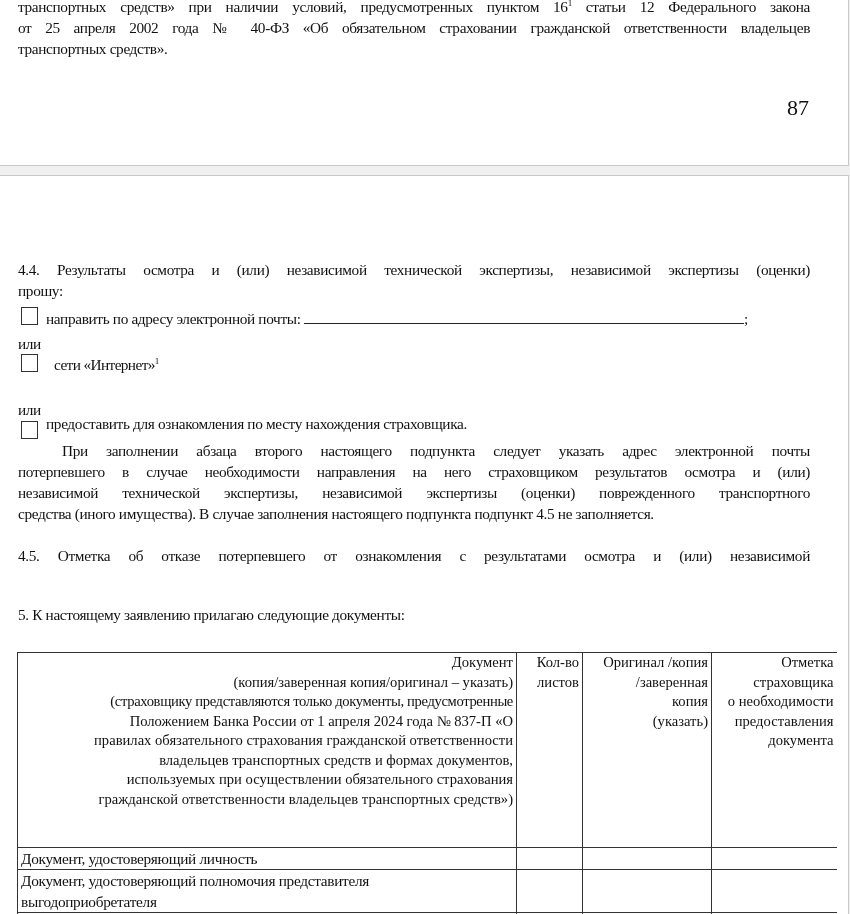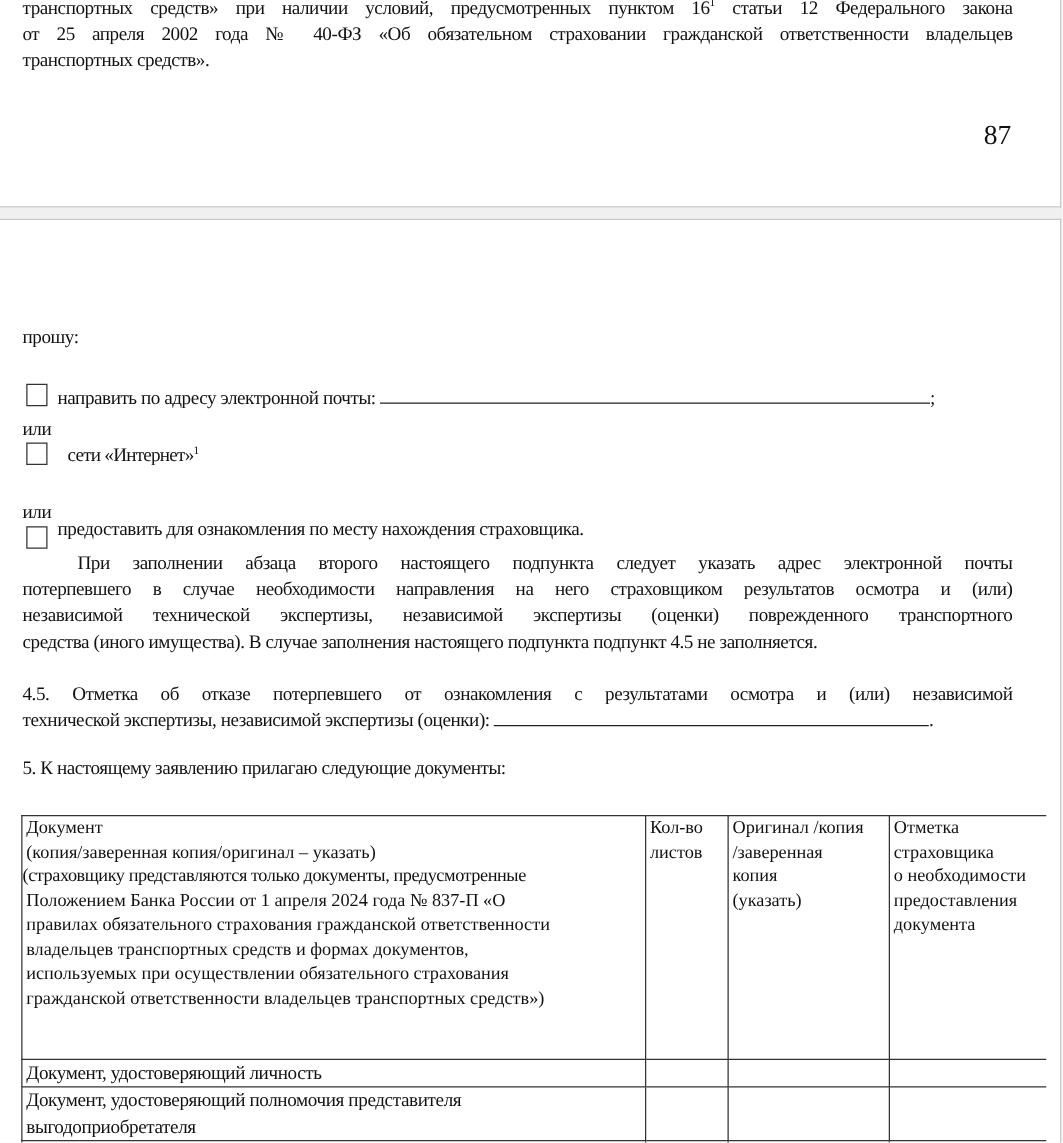--- a/index.html
+++ b/index.html
@@ -11,39 +11,40 @@
   .abs { position:absolute; }
   .txt { font-size:15.3px; line-height:21px; }
   .cond { font-size:15.3px; line-height:21px; letter-spacing:-0.35px; }
   .just { text-align:justify; text-align-last:justify; }
   sup { font-size:9px; line-height:0; vertical-align:super; }
   .pnum { font-size:22px; }
   .cb { position:absolute; width:17px; height:18px; border:1.3px solid #333; background:#fff; box-sizing:border-box; }
   .uline { display:inline-block; border-bottom:1px solid #222; height:14px; vertical-align:baseline; }
   table.docs { position:absolute; left:17px; top:476px; border-collapse:collapse; font-size:14.6px; line-height:19.5px; }
   table.docs td, table.docs th { border:1px solid #333; padding:0 3px; vertical-align:top; font-weight:normal; }
-  table.docs th { text-align:left; }
+  table.docs th { text-align:right; }
   table.docs td.doc { text-align:left; font-family:"Liberation Serif", serif; letter-spacing:-0.3px; }
   .right-cut { border-right:none !important; }
 </style>
 </head>
 <body>
 
 <div class="page" id="page1">
   <div class="abs cond" style="left:18px; top:6px; width:792px;">
     <div class="just"><span>транспортных средств» при наличии условий, предусмотренных пунктом 16</span><sup>1</sup><span> статьи 12 Федерального закона</span></div>
     <div class="just">от 25 апреля 2002 года № 40-ФЗ «Об обязательном страховании гражданской ответственности владельцев</div>
     <div>транспортных средств».</div>
   </div>
   <div class="abs pnum" style="left:787px; top:105px;">87</div>
 </div>
 
 <div class="page" id="page2">
 
   <div class="abs cond" style="left:18px; top:83px; width:792px;">
+    <div class="just">4.4. Результаты осмотра и (или) независимой технической экспертизы, независимой экспертизы (оценки)</div>
     <div>прошу:</div>
   </div>
 
   <div class="cb" style="left:21px; top:131px;"></div>
   <div class="abs cond" style="left:46px; top:132px; width:760px;">
     <span>направить по адресу электронной почты:</span>
     <span class="uline" style="width:440px;"></span><span>;</span>
   </div>
 
   <div class="abs cond" style="left:18px; top:157px;">или</div>
@@ -60,22 +61,20 @@
 
   <div class="abs cond" style="left:18px; top:264px; width:792px;">
     <div class="just" style="padding-left:44px;">При заполнении абзаца второго настоящего подпункта следует указать адрес электронной почты</div>
     <div class="just">потерпевшего в случае необходимости направления на него страховщиком результатов осмотра и (или)</div>
     <div class="just">независимой технической экспертизы, независимой экспертизы (оценки) поврежденного транспортного</div>
     <div>средства (иного имущества). В случае заполнения настоящего подпункта подпункт 4.5 не заполняется.</div>
   </div>
 
   <div class="abs cond" style="left:18px; top:369px; width:792px;">
     <div class="just">4.5. Отметка об отказе потерпевшего от ознакомления с результатами осмотра и (или) независимой</div>
-    <div><span>технической экспертизы, независимой экспертизы (оценки):</span>
-      <span class="uline" style="width:348px;"></span><span>.</span></div>
   </div>
 
   <div class="abs cond" style="left:18px; top:428px;">5. К настоящему заявлению прилагаю следующие документы:</div>
 
   <table class="docs">
     <colgroup>
       <col style="width:499px">
         <col style="width:66px">
         <col style="width:129px">
         <col style="width:125px">

